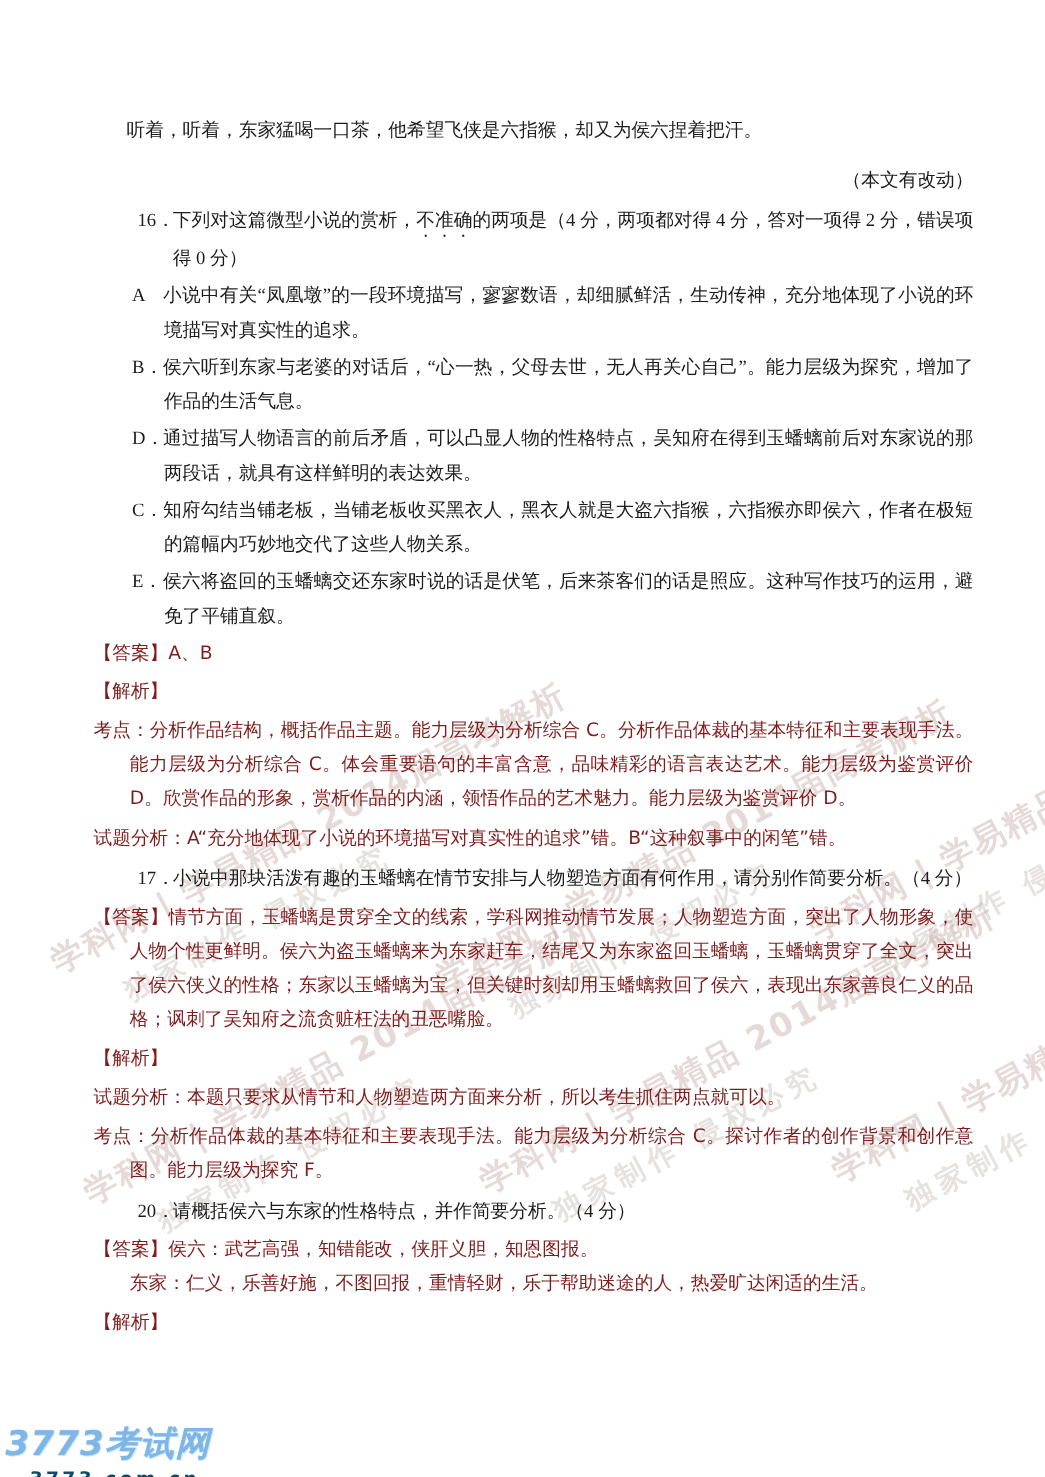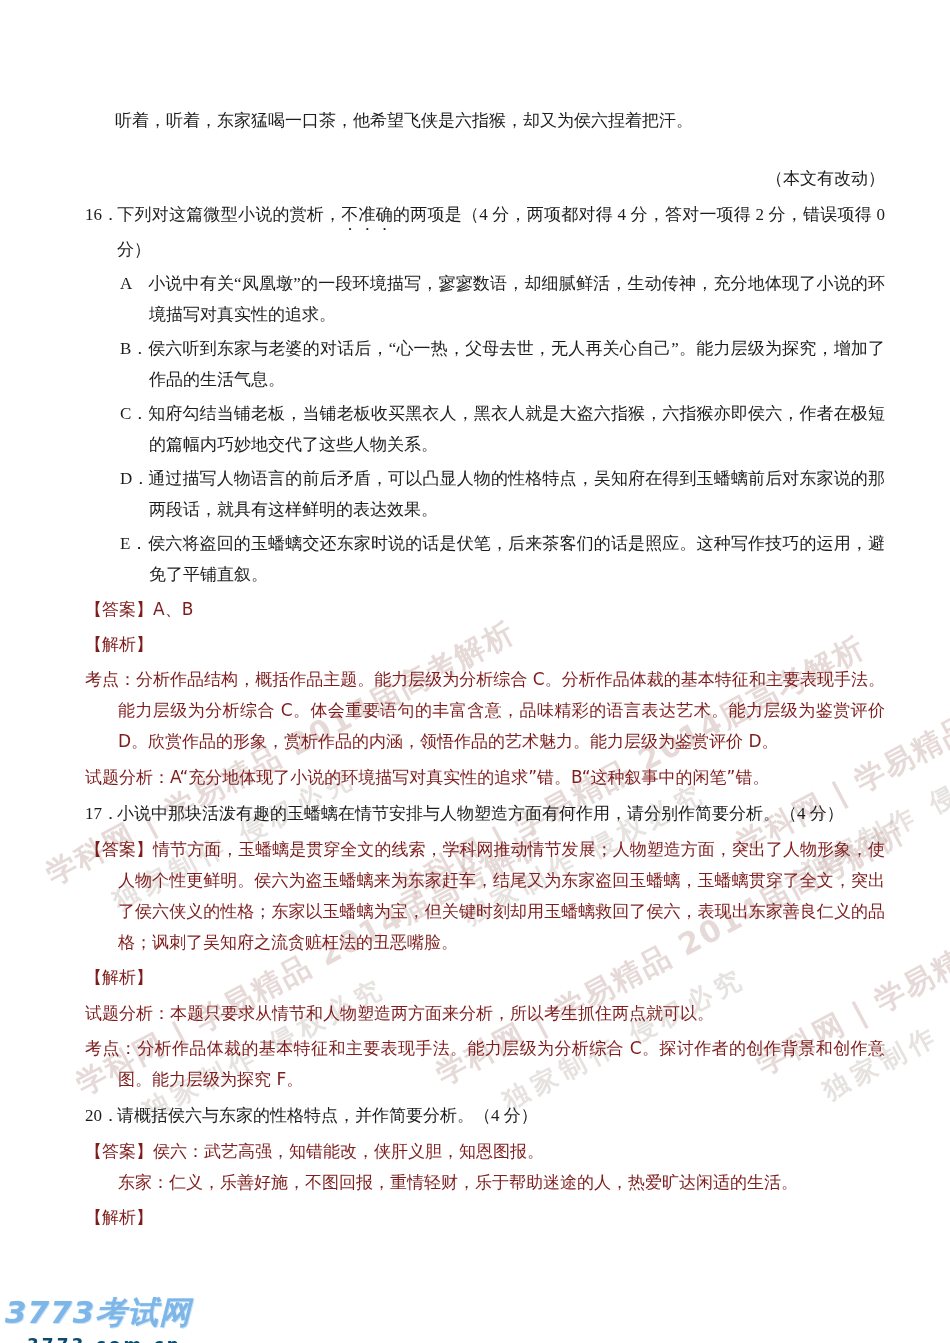--- a/index.html
+++ b/index.html
@@ -12,24 +12,24 @@
   .wm .wm-l1 { font-family: "DejaVu Sans", "Liberation Sans", sans-serif; font-weight: bold;
                font-size: 30px; color: rgba(196, 168, 162, 0.42); letter-spacing: 2px; }
   .wm .wm-l2 { font-family: "DejaVu Sans", "Liberation Sans", sans-serif; font-weight: bold;
                font-size: 26px; color: rgba(188, 178, 174, 0.38); letter-spacing: 6px;
                margin-top: 16px; padding-left: 46px; }
 
   
   .content { position: absolute; left: 85px; top: 105px; width: 800px; z-index: 1; }
   .content p { font-size: 17px; line-height: 31px; text-align: justify; }
 
-  .intro { text-indent: 30px; }
-  .note { text-align: right !important; margin-top: 27px; }
+  .intro { text-indent: 30px; font-family: Liberation Mono, monospace; }
+  .note { text-align: right !important; margin-top: 12px; }
 
-  .question { margin-top: 5px; padding-left: 32px; text-indent: -32px; }
+  .question { margin-top: 5px; padding-left: 32px; text-indent: -32px; margin-left: 40px; }
   .qnum { display: inline-block; width: 32px; text-indent: 0; }
 
   .options { margin-top: 0; }
   .option { padding-left: 64px; text-indent: -29px; margin-top: 3px; }
   .opt-label { display: inline-block; width: 28px; text-indent: 0; }
 
   .red { color: #7f1d1d; font-family: "DejaVu Sans", "Liberation Sans", sans-serif;
          font-weight: 500; }
   .red-para { padding-left: 33px; text-indent: -33px; margin-top: 4px; }
   .red-line { margin-top: 4px; }
@@ -81,22 +81,22 @@
 
   <p class="intro">听着，听着，东家猛喝一口茶，他希望飞侠是六指猴，却又为侯六捏着把汗。</p>
 
   <p class="note">（本文有改动）</p>
 
   <p class="question"><span class="qnum">16．</span><span>下列对这篇微型小说的赏析，</span><span class="emph">不准确</span><span>的两项是（4 分，两项都对得 4 分，答对一项得 2 分，错误项得 0 分）</span></p>
 
   <div class="options">
     <p class="option"><span class="opt-label">A</span><span>小说中有关“凤凰墩”的一段环境描写，寥寥数语，却细腻鲜活，生动传神，充分地体现了小说的环境描写对真实性的追求。</span></p>
     <p class="option"><span class="opt-label">B．</span><span>侯六听到东家与老婆的对话后，“心一热，父母去世，无人再关心自己”。能力层级为探究，增加了作品的生活气息。</span></p>
+    <p class="option"><span class="opt-label">D．</span><span>通过描写人物语言的前后矛盾，可以凸显人物的性格特点，吴知府在得到玉蟠螭前后对东家说的那两段话，就具有这样鲜明的表达效果。</span></p>
     <p class="option"><span class="opt-label">C．</span><span>知府勾结当铺老板，当铺老板收买黑衣人，黑衣人就是大盗六指猴，六指猴亦即侯六，作者在极短的篇幅内巧妙地交代了这些人物关系。</span></p>
-    <p class="option"><span class="opt-label">D．</span><span>通过描写人物语言的前后矛盾，可以凸显人物的性格特点，吴知府在得到玉蟠螭前后对东家说的那两段话，就具有这样鲜明的表达效果。</span></p>
     <p class="option"><span class="opt-label">E．</span><span>侯六将盗回的玉蟠螭交还东家时说的话是伏笔，后来茶客们的话是照应。这种写作技巧的运用，避免了平铺直叙。</span></p>
   </div>
 
   <p class="red red-line"><span>【答案】</span><span>A、B</span></p>
 
   <p class="red red-line">【解析】</p>
 
   <p class="red red-para">考点：分析作品结构，概括作品主题。能力层级为分析综合 C。分析作品体裁的基本特征和主要表现手法。能力层级为分析综合 C。体会重要语句的丰富含意，品味精彩的语言表达艺术。能力层级为鉴赏评价 D。欣赏作品的形象，赏析作品的内涵，领悟作品的艺术魅力。能力层级为鉴赏评价 D。</p>
 
   <p class="red red-para" style="margin-top:5px;">试题分析：A“充分地体现了小说的环境描写对真实性的追求”错。B“这种叙事中的闲笔”错。</p>

